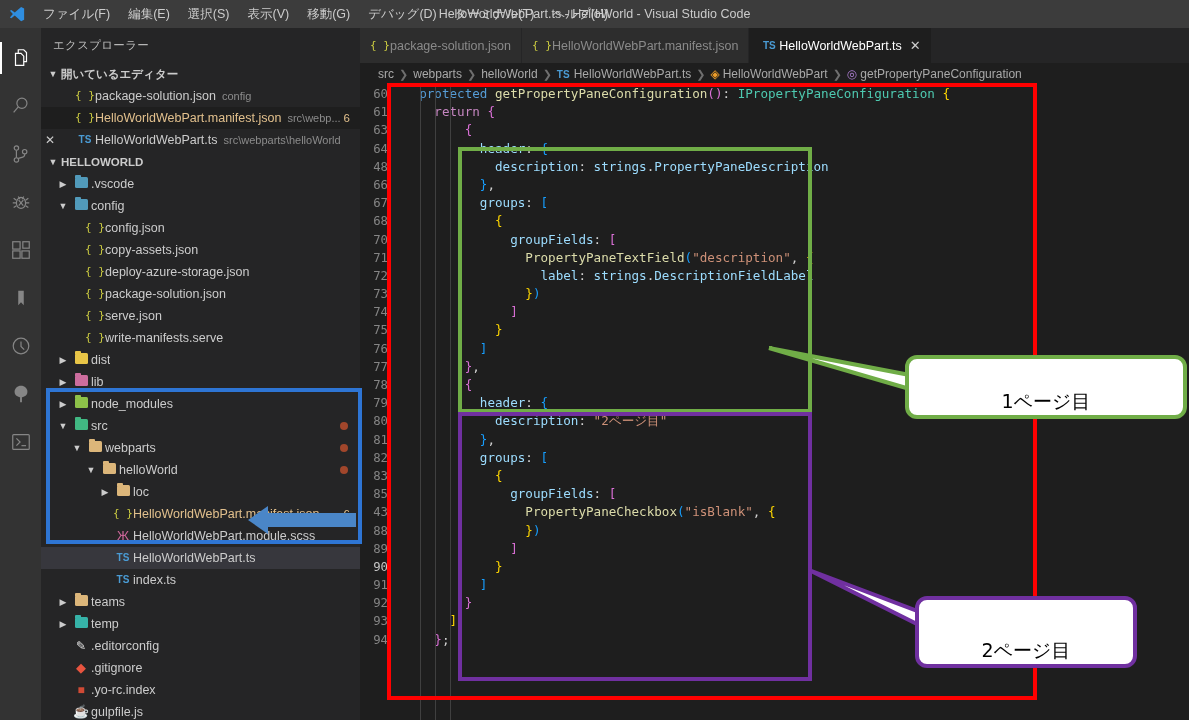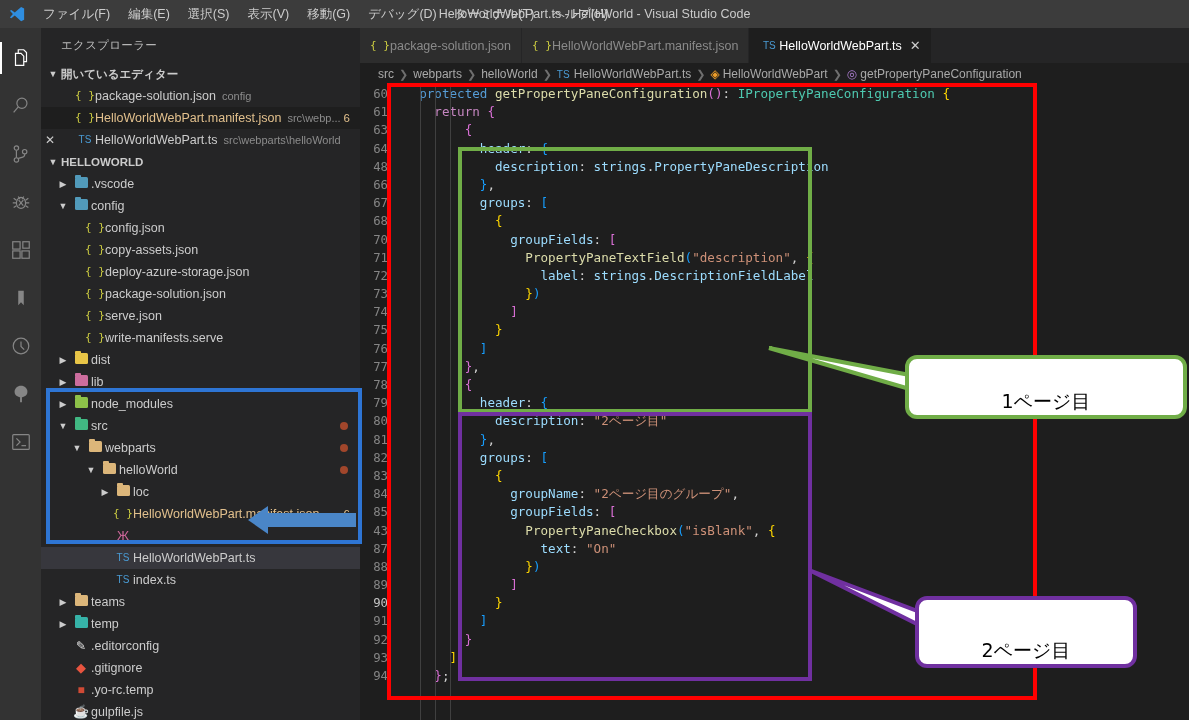--- a/index.html
+++ b/index.html
@@ -41,21 +41,21 @@
   .act-icon.active::before {
     content: ""; position: absolute; left: 0; top: 8px; bottom: 8px; width: 2px; background: #ffffff;
   }
 
   
   .sidebar {
     position: absolute; left: 41px; top: 28px; width: 319px; height: 692px;
     background: #252526; overflow: hidden;
   }
   .sidebar-title {
-    height: 35px; line-height: 35px; padding-left: 20px;
+    height: 35px; line-height: 35px; padding-left: 12px;
     color: #bbbbbb; font-size: 11.5px; letter-spacing: .3px;
   }
   .section-header {
     height: 22px; line-height: 22px; color: #cccccc; font-size: 11.5px; font-weight: bold;
     display: flex; align-items: center; padding-left: 4px; cursor: pointer;
   }
   .chev { width: 16px; text-align: center; font-size: 9px; color: #cccccc; display: inline-block; }
   .row {
     height: 22px; line-height: 22px; display: flex; align-items: center;
     font-size: 12.5px; color: #cccccc; white-space: nowrap; cursor: pointer; position: relative;
@@ -65,21 +65,21 @@
   .row-desc { color: #8c8c8c; font-size: 11px; margin-left: 6px; }
   .badge-num { position: absolute; right: 10px; font-size: 11.5px; }
   .dirty-dot {
     position: absolute; right: 12px; width: 8px; height: 8px; border-radius: 50%;
     background: #a1462b;
   }
   .fi { width: 20px; text-align: center; font-size: 11px; display: inline-block; flex: 0 0 20px; }
   .close-x { width: 18px; text-align: center; font-size: 12px; color: #cccccc; flex: 0 0 18px; }
   .mod { color: #e2c08d; }
   .json-brace { color: #cbcb41; font-family: "DejaVu Sans Mono", monospace; font-size: 11px; }
-  .ts-ico { color: #4a9bd4; font-weight: normal; font-size: 10px; font-family: "Liberation Sans", sans-serif; }
+  .ts-ico { color: #4a9bd4; font-weight: bold; font-size: 10px; font-family: "Liberation Sans", sans-serif; }
 
   
   .folder { display: inline-block; width: 13px; height: 11px; border-radius: 1.5px; position: relative; }
   .folder::before {
     content: ""; position: absolute; left: 0; top: -2.5px; width: 6px; height: 3px;
     border-radius: 1px 1px 0 0; background: inherit;
   }
 
   
   .tabbar {
@@ -367,20 +367,21 @@
           <span style="width:56px;flex:0 0 56px"></span>
           <span class="chev"></span>
           <span class="fi json-brace">{ }</span>
           <span class="row-label mod">HelloWorldWebPart.manifest.json</span>
           <span class="badge-num mod">6</span>
         </div>
         <div class="row">
           <span style="width:56px;flex:0 0 56px"></span>
           <span class="chev"></span>
           <span class="fi" style="color:#cc6699;font-size:13px">Ж</span>
+          <span class="row-label">HelloWorldWebPart.module.scss</span>
         </div>
         <div class="row selected">
           <span style="width:56px;flex:0 0 56px"></span>
           <span class="chev"></span>
           <span class="fi ts-ico">TS</span>
           <span class="row-label">HelloWorldWebPart.ts</span>
         </div>
         <div class="row">
           <span style="width:56px;flex:0 0 56px"></span>
           <span class="chev"></span>
@@ -408,21 +409,21 @@
         <div class="row">
           <span style="width:14px;flex:0 0 14px"></span>
           <span class="chev"></span>
           <span class="fi" style="color:#e8543f;font-size:13px">◆</span>
           <span class="row-label">.gitignore</span>
         </div>
         <div class="row">
           <span style="width:14px;flex:0 0 14px"></span>
           <span class="chev"></span>
           <span class="fi" style="color:#d04a35;font-size:12px">■</span>
-          <span class="row-label">.yo-rc.temp</span>
+          <span class="row-label">.yo-rc.index</span>
         </div>
         <div class="row">
           <span style="width:14px;flex:0 0 14px"></span>
           <span class="chev"></span>
           <span class="fi" style="color:#d9534f;font-size:13px">☕</span>
           <span class="row-label">gulpfile.js</span>
         </div>
       </div>
   </div>
 
@@ -491,24 +492,22 @@
         <div class="codeline"><span class="lnum">74</span><span class="ctext">              <span class="b2">]</span></span></div>
         <div class="codeline"><span class="lnum">75</span><span class="ctext">            <span class="b1">}</span></span></div>
         <div class="codeline"><span class="lnum">76</span><span class="ctext">          <span class="b3">]</span></span></div>
         <div class="codeline"><span class="lnum">77</span><span class="ctext">        <span class="b2">}</span><span class="pl">,</span></span></div>
         <div class="codeline"><span class="lnum">78</span><span class="ctext">        <span class="b2">{</span></span></div>
         <div class="codeline"><span class="lnum">79</span><span class="ctext">          <span class="pr">header</span><span class="pl">: </span><span class="b3">{</span></span></div>
         <div class="codeline"><span class="lnum">80</span><span class="ctext">            <span class="pr">description</span><span class="pl">: </span><span class="st">"2ページ目"</span></span></div>
         <div class="codeline"><span class="lnum">81</span><span class="ctext">          <span class="b3">}</span><span class="pl">,</span></span></div>
         <div class="codeline"><span class="lnum">82</span><span class="ctext">          <span class="pr">groups</span><span class="pl">: </span><span class="b3">[</span></span></div>
         <div class="codeline"><span class="lnum">83</span><span class="ctext">            <span class="b1">{</span></span></div>
-        <div class="codeline"><span class="lnum">84</span><span class="ctext">              <span class="pr">groupName</span><span class="pl">: </span><span class="st">"2ページ目のグループ"</span><span class="pl">,</span></span></div>
         <div class="codeline"><span class="lnum">85</span><span class="ctext">              <span class="pr">groupFields</span><span class="pl">: </span><span class="b2">[</span></span></div>
         <div class="codeline"><span class="lnum">43</span><span class="ctext">                <span class="fn">PropertyPaneCheckbox</span><span class="b3">(</span><span class="st">"isBlank"</span><span class="pl">, </span><span class="b1">{</span></span></div>
-        <div class="codeline"><span class="lnum">87</span><span class="ctext">                  <span class="pr">text</span><span class="pl">: </span><span class="st">"On"</span></span></div>
         <div class="codeline"><span class="lnum">88</span><span class="ctext">                <span class="b1">}</span><span class="b3">)</span></span></div>
         <div class="codeline"><span class="lnum">89</span><span class="ctext">              <span class="b2">]</span></span></div>
         <div class="codeline"><span class="lnum cur">90</span><span class="ctext">            <span class="b1">}</span></span></div>
         <div class="codeline"><span class="lnum">91</span><span class="ctext">          <span class="b3">]</span></span></div>
         <div class="codeline"><span class="lnum">92</span><span class="ctext">        <span class="b2">}</span></span></div>
         <div class="codeline"><span class="lnum">93</span><span class="ctext">      <span class="b1">]</span></span></div>
         <div class="codeline"><span class="lnum">94</span><span class="ctext">    <span class="b2">}</span><span class="pl">;</span></span></div>
       </div>
   </div>
   <div class="minimap"></div>

